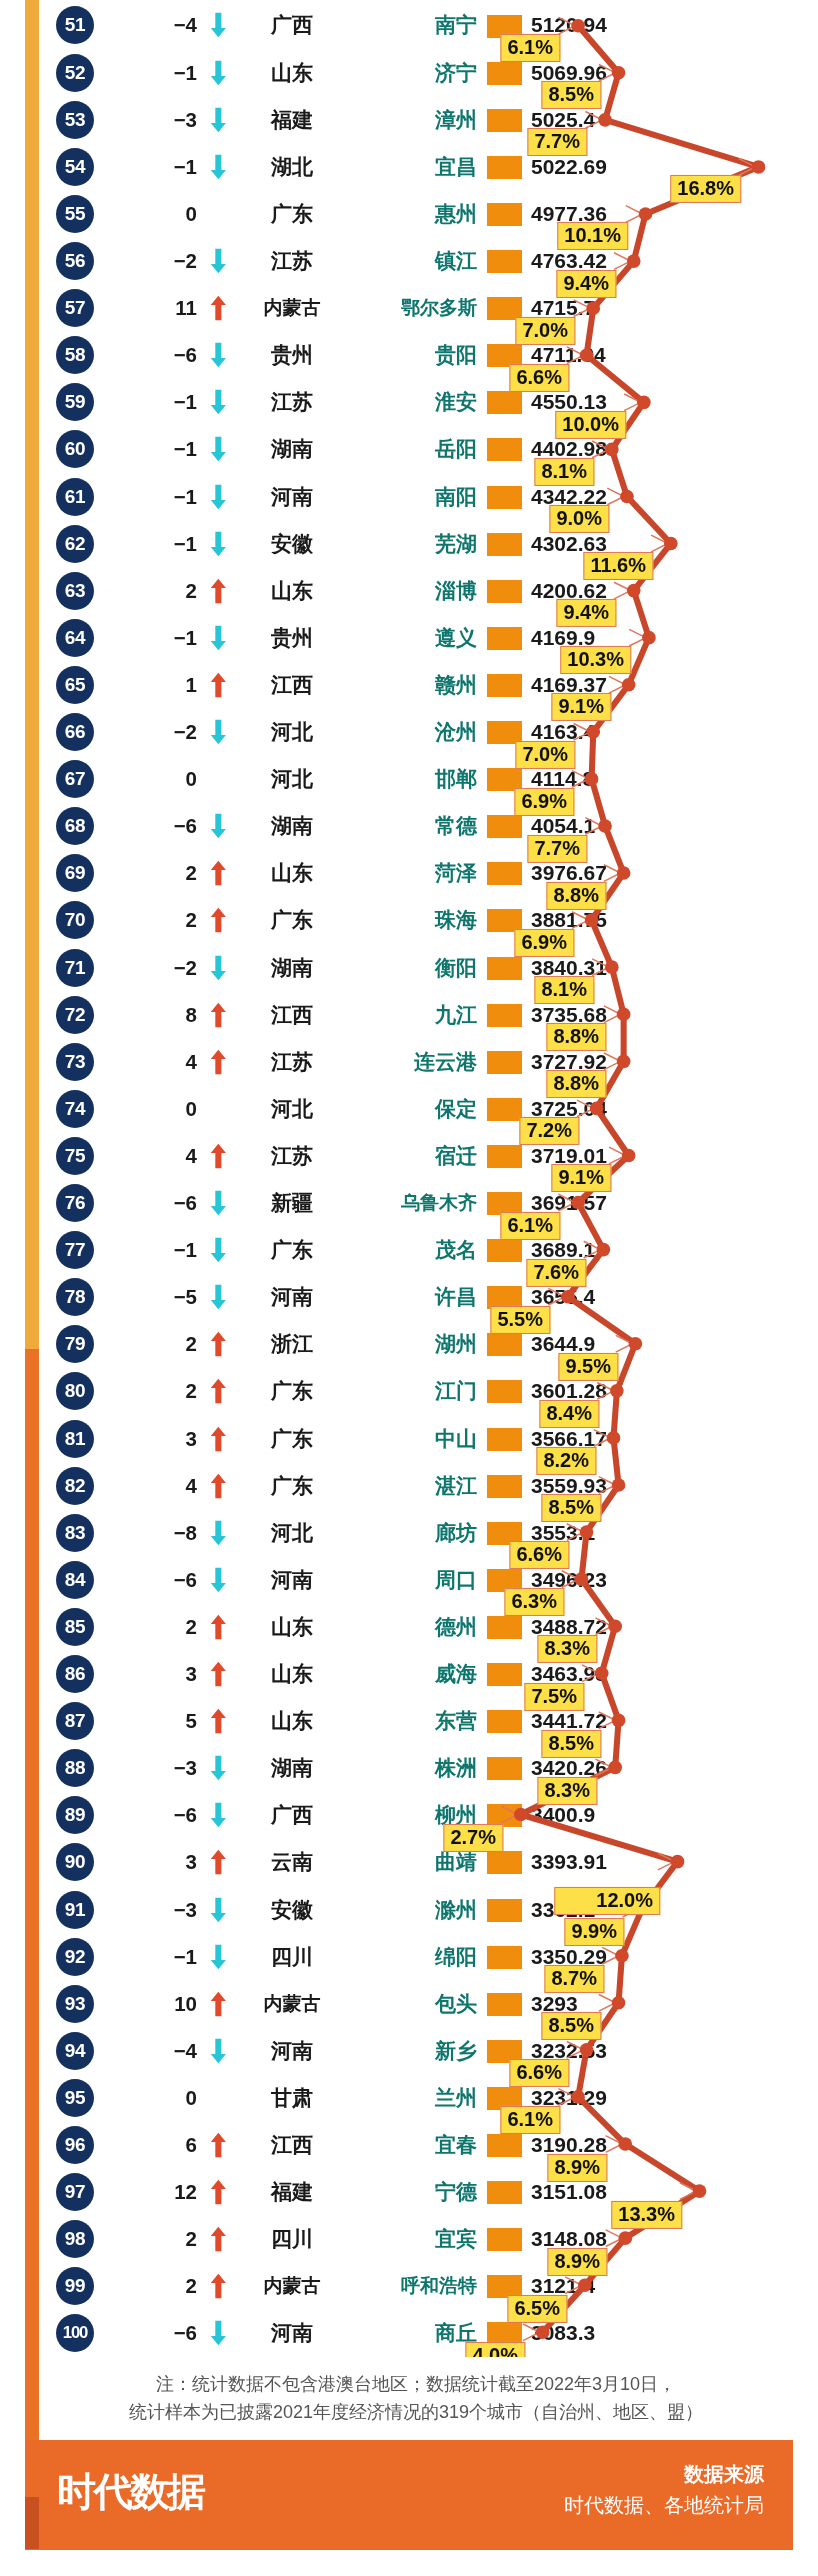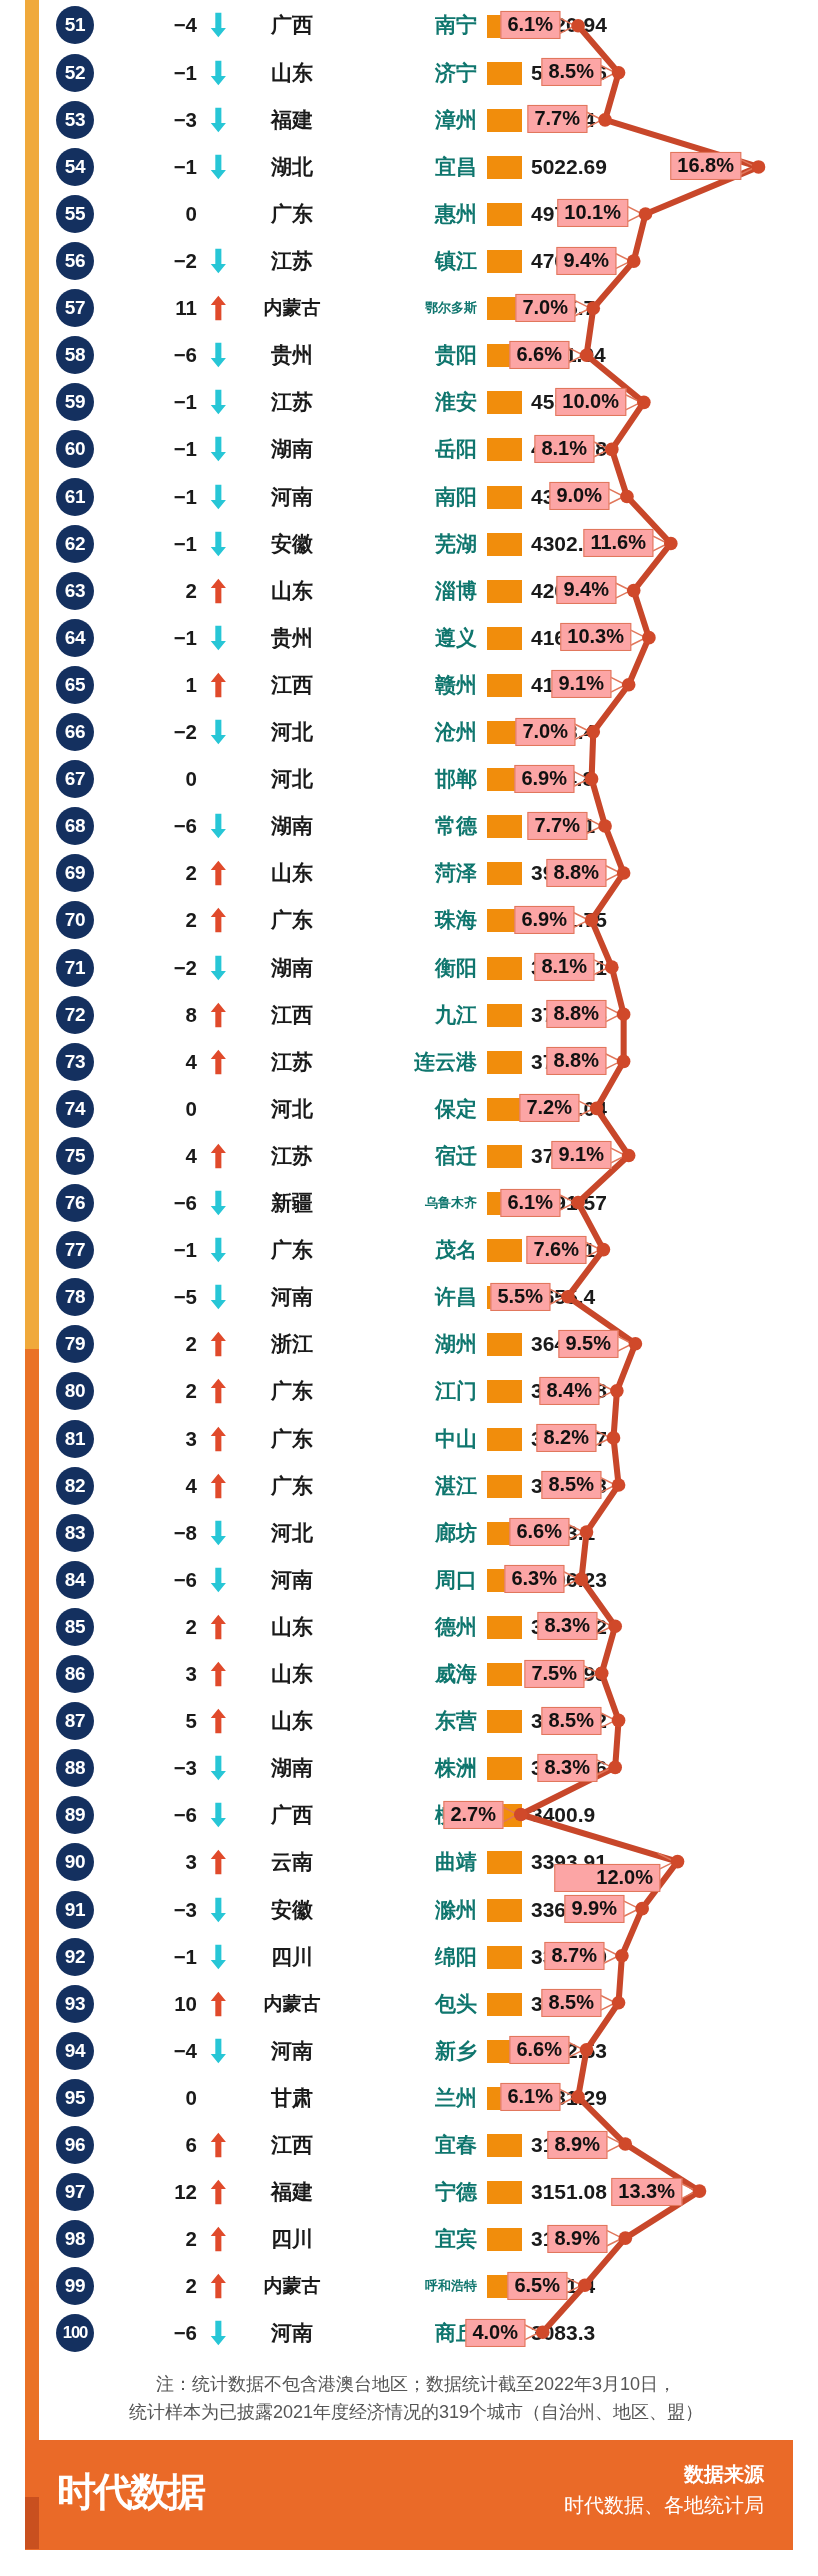--- a/index.html
+++ b/index.html
@@ -56,49 +56,50 @@
     font-size:21px; font-weight:bold; color:#1a1a1a; white-space:nowrap;
   }
   .prov.sm { font-size:19px; }
 
   .city {
     position:absolute; left:350px; top:4.5px; width:130px; height:38px;
     display:flex; align-items:center; justify-content:flex-end;
     font-size:21px; font-weight:bold; color:#0f766e; white-space:nowrap;
     padding-right:3px;
   }
-  .city.sm { font-size:13px;text-align:right; }
+  .city.sm { font-size:19px;text-align:right; }
 
   .swatch {
     position:absolute; left:487px; top:13px; width:35px; height:23px;
     background:#f18d0c;
   }
   .gdp {
     position:absolute; left:531px; top:4.5px; width:159px; height:38px;
     display:flex; align-items:center; justify-content:flex-start;
     font-size:21px; font-weight:bold; color:#1a1a1a;
   }
 
   
   #chart-layer {
     position:absolute; left:0; top:0; width:818px; height:2357px;
     pointer-events:none;
   }
   #chart-svg { position:absolute; left:0; top:0; }
 
   .pct-box {
     position:absolute;
-    background:#fca5a5;
+    background:#fde047;
     border:1.5px solid #e0765a;
     color:#111111;
     font-size:20px; font-weight:bold;
     padding:1.5px 6px 3px 6px;
     white-space:nowrap;
     line-height:1.08;
     transform:translate(-100%, -50%);
+    margin-top:23px;
   }
 
   
   #note-wrap {
     position:absolute; left:25px; top:2357px; width:768px; height:83px;
     background:#ffffff;
     border-left:14.4px solid #ea7226;
   }
   #note {
     position:absolute; left:0; top:0; width:754px; height:83px;

